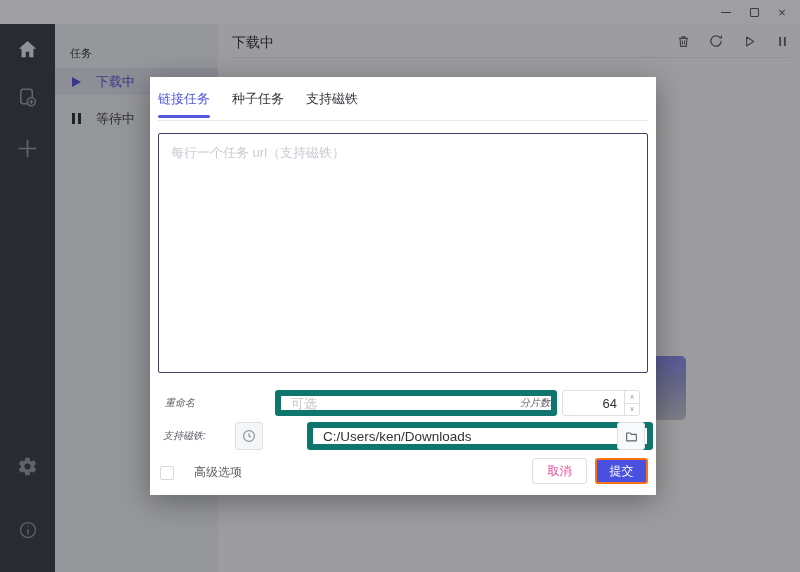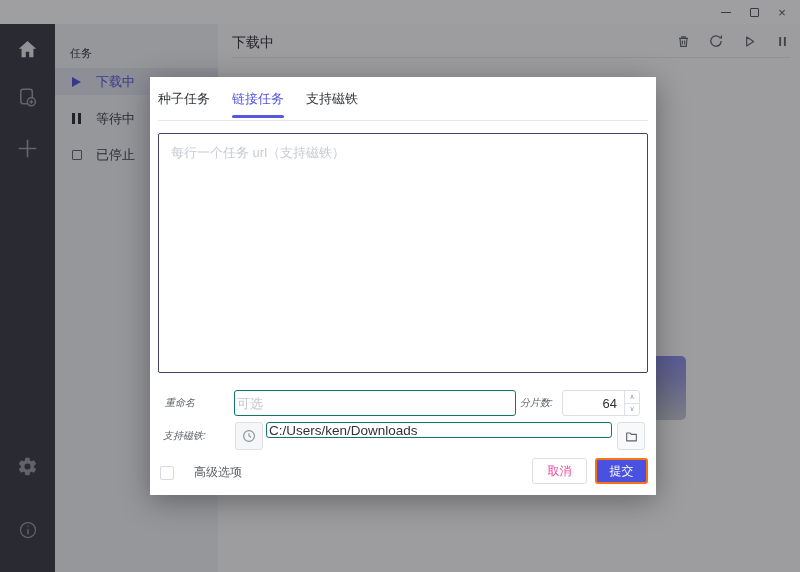--- a/index.html
+++ b/index.html
@@ -44,34 +44,34 @@
 
   .tabs { position:absolute; top:0; left:8px; right:8px; height:44px; border-bottom:1px solid #e6e8ee; display:flex; align-items:stretch; gap:22px; }
   .tab { position:relative; display:flex; align-items:center; font-size:13px; color:#33353a; cursor:pointer; }
   .tab.active { color:#5558dc; }
   .tab.active::after { content:""; position:absolute; left:0; right:0; bottom:2px; height:3px; border-radius:2px; background:#5558dc; }
 
   .url-box { position:absolute; left:8px; top:56px; width:490px; height:240px; border:1.5px solid #454067; border-radius:2px; padding:10px 12px; font-family:"Liberation Sans","DejaVu Sans",sans-serif; font-size:13px; color:#303236; resize:none; outline:none; background:#fff; }
   .url-box::placeholder { color:#c7cbd3; }
 
   .fld-label { position:absolute; font-size:10px; color:#5c6066; line-height:26px;font-style:italic; }
-  .txt-input { border:1px solid #0f766e; border-radius:3px; font-size:13px; color:#303236; padding:0 2px; outline:none; background:#fff; font-family:"Liberation Sans","DejaVu Sans",sans-serif; }
+  .txt-input { border:6px solid #0f766e; border-radius:3px; font-size:13px; color:#303236; padding:0 10px; outline:none; background:#fff; font-family:"Liberation Sans","DejaVu Sans",sans-serif;margin-left:41px; }
   .txt-input::placeholder { color:#c0c4cc; }
 
   .rename-input { position:absolute; left:84px; top:313px; width:282px; height:26px; }
   .num-wrap { position:absolute; left:412px; top:313px; width:78px; height:26px; border:1px solid #dcdfe6; border-radius:3px; background:#fff; }
   .num-input { position:absolute; inset:0; border:0; outline:none; background:transparent; text-align:right; padding-right:22px; font-size:13px; color:#303236; width:100%; height:100%; font-family:"Liberation Sans","DejaVu Sans",sans-serif; }
   .spinner { position:absolute; right:0; top:0; bottom:0; width:15px; border-left:1px solid #dcdfe6; display:flex; flex-direction:column; }
   .spin-btn { flex:1; display:flex; align-items:center; justify-content:center; font-size:7px; color:#8f949b; cursor:pointer; }
   .spin-btn + .spin-btn { border-top:1px solid #dcdfe6; }
 
   .icon-btn { position:absolute; width:28px; height:28px; border:1px solid #dcdfe6; border-radius:3px; background:#f5f6f8; display:flex; align-items:center; justify-content:center; cursor:pointer; }
   .clock-btn { left:85px; top:345px; }
   .folder-btn { left:467px; top:345px; background:#f8f9fa; }
-  .path-input { position:absolute; left:116px; top:345px; width:346px; height:16px; font-size:13.5px; }
+  .path-input { position:absolute; left:116px; top:345px; width:346px; height:28px; font-size:13.5px; }
 
   .adv-row { position:absolute; left:10px; top:387px; display:flex; align-items:center; gap:20px; cursor:pointer; }
   .checkbox { width:14px; height:14px; border:1px solid #d6d9e0; border-radius:2px; background:#fff; }
   .adv-label { font-size:12px; color:#5c6066; }
 
   .btn { position:absolute; height:26px; border-radius:3px; font-size:12px; display:flex; align-items:center; justify-content:center; cursor:pointer; font-family:"Liberation Sans","DejaVu Sans",sans-serif; }
   .btn-cancel { left:382px; top:381px; width:55px; background:#fff; border:1px solid #dcdfe6; color:#ec4899; }
   .btn-submit { left:445px; top:381px; width:53px; background:#4a51e0; border:2px solid #f97316; color:#fff; }
 </style>
 </head>
@@ -135,26 +135,20 @@
     </div>
     <div class="task-item" style="top:81px;">
       <span class="ti-icon">
           <span class="pause-sm">
             <i></i>
             <i></i>
           </span>
         </span>
       <span>等待中</span>
     </div>
-    <div class="task-item" style="top:117px;">
-      <span class="ti-icon">
-          <span class="stop-sm"></span>
-        </span>
-      <span>已停止</span>
-    </div>
   </div>
 
   <div class="main">
     <div class="main-title">下载中</div>
     <div class="toolbar">
       <div class="tool-btn">
         <svg width="15" height="15" viewBox="0 0 16 16" fill="none" stroke="#5f6368" stroke-width="1.2">
             <path d="M3.2 4.6h9.6M6.2 4.6V3h3.6v1.6M4.3 4.6l.7 8.6h6l.7-8.6M6.8 7v4.2M9.2 7v4.2"></path>
           </svg>
       </div>
@@ -176,22 +170,22 @@
       </div>
     </div>
     <div class="main-divider"></div>
     <div class="file-card"></div>
   </div>
 
   <div class="overlay"></div>
 
   <div class="modal">
     <div class="tabs">
+      <div class="tab active">链接任务</div>
       <div class="tab">种子任务</div>
-      <div class="tab active">链接任务</div>
       <div class="tab">支持磁铁</div>
     </div>
 
     <textarea class="url-box" placeholder="每行一个任务 url（支持磁铁）" style=""></textarea>
 
     <div class="fld-label" style="left:15px; top:313px;">重命名</div>
     <input class="txt-input rename-input" placeholder="可选" style="">
 
     <div class="fld-label" style="left:370px; top:313px;">分片数:</div>
     <div class="num-wrap">

